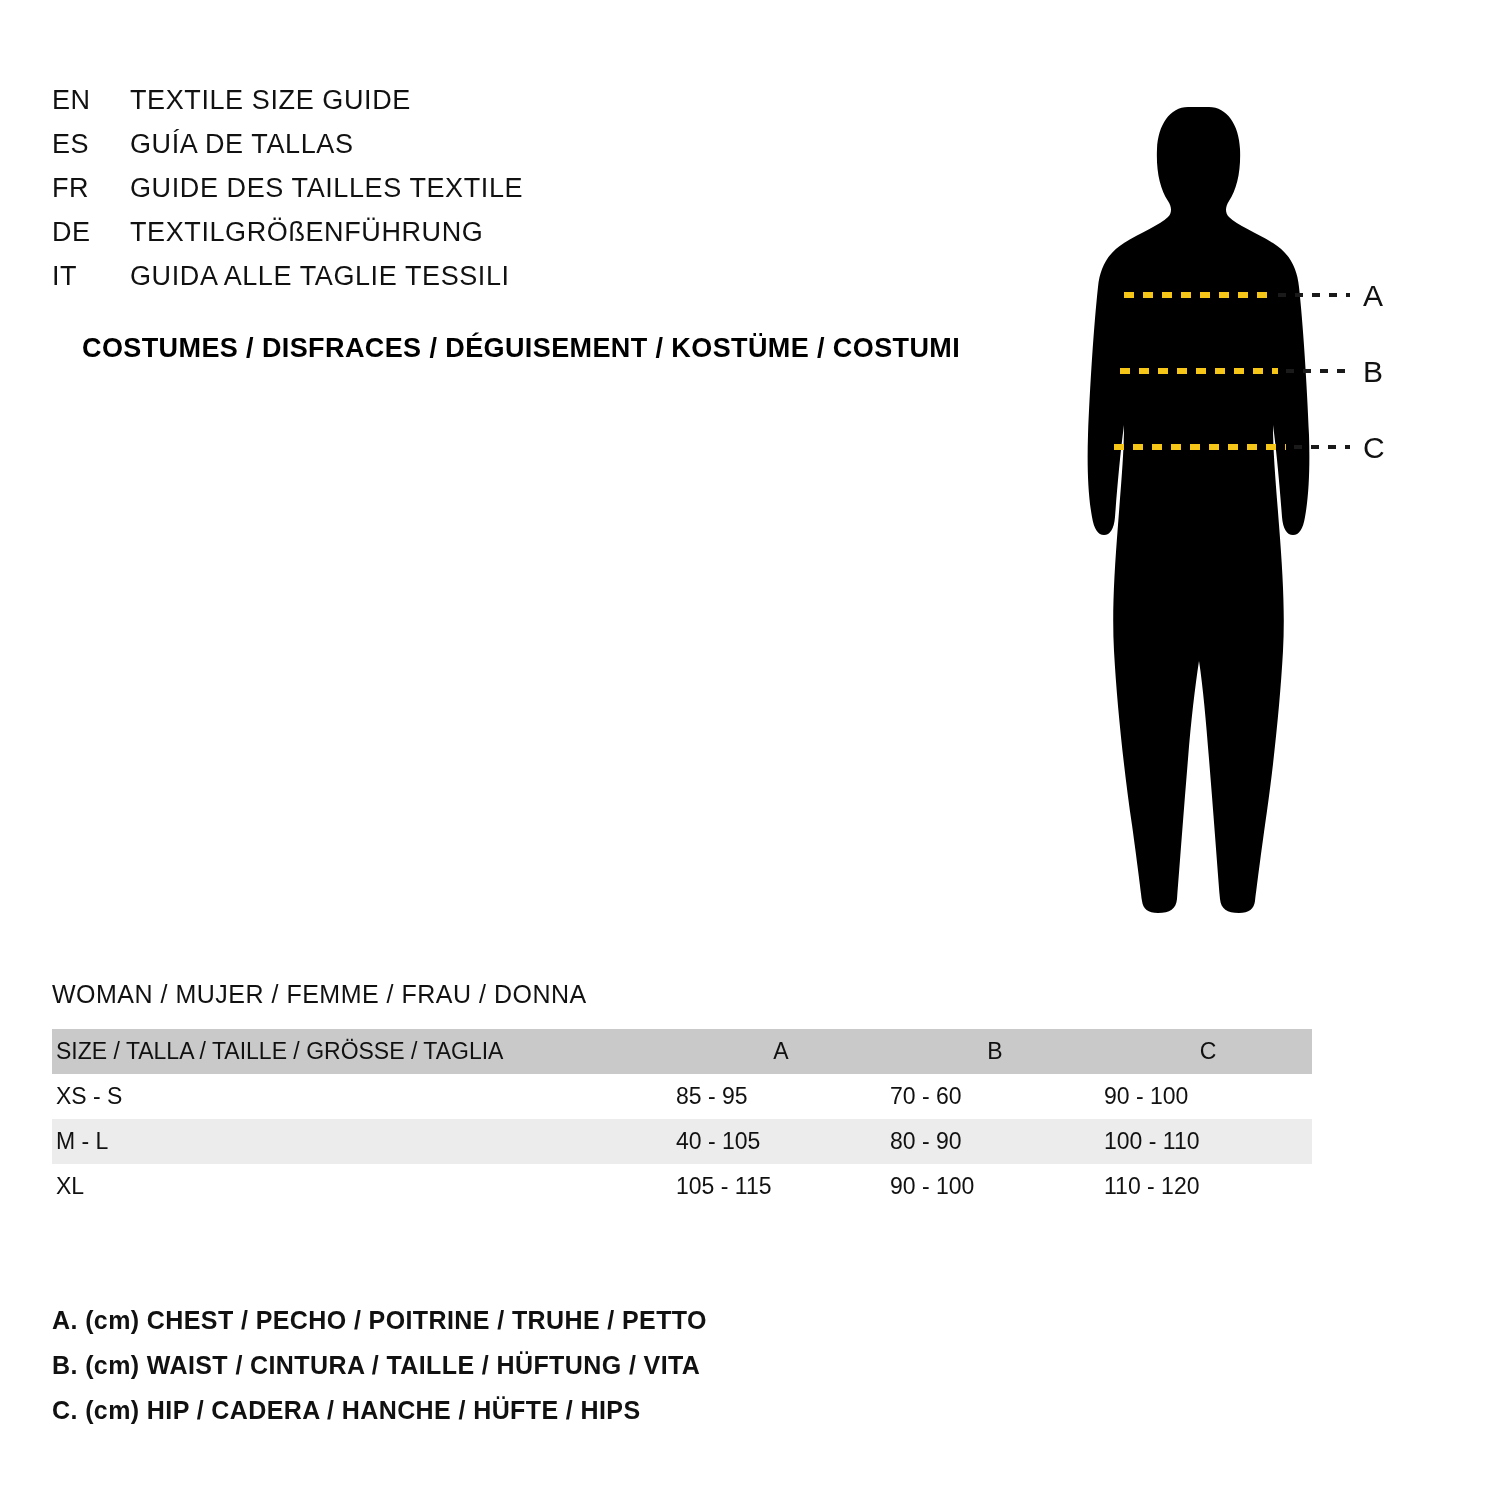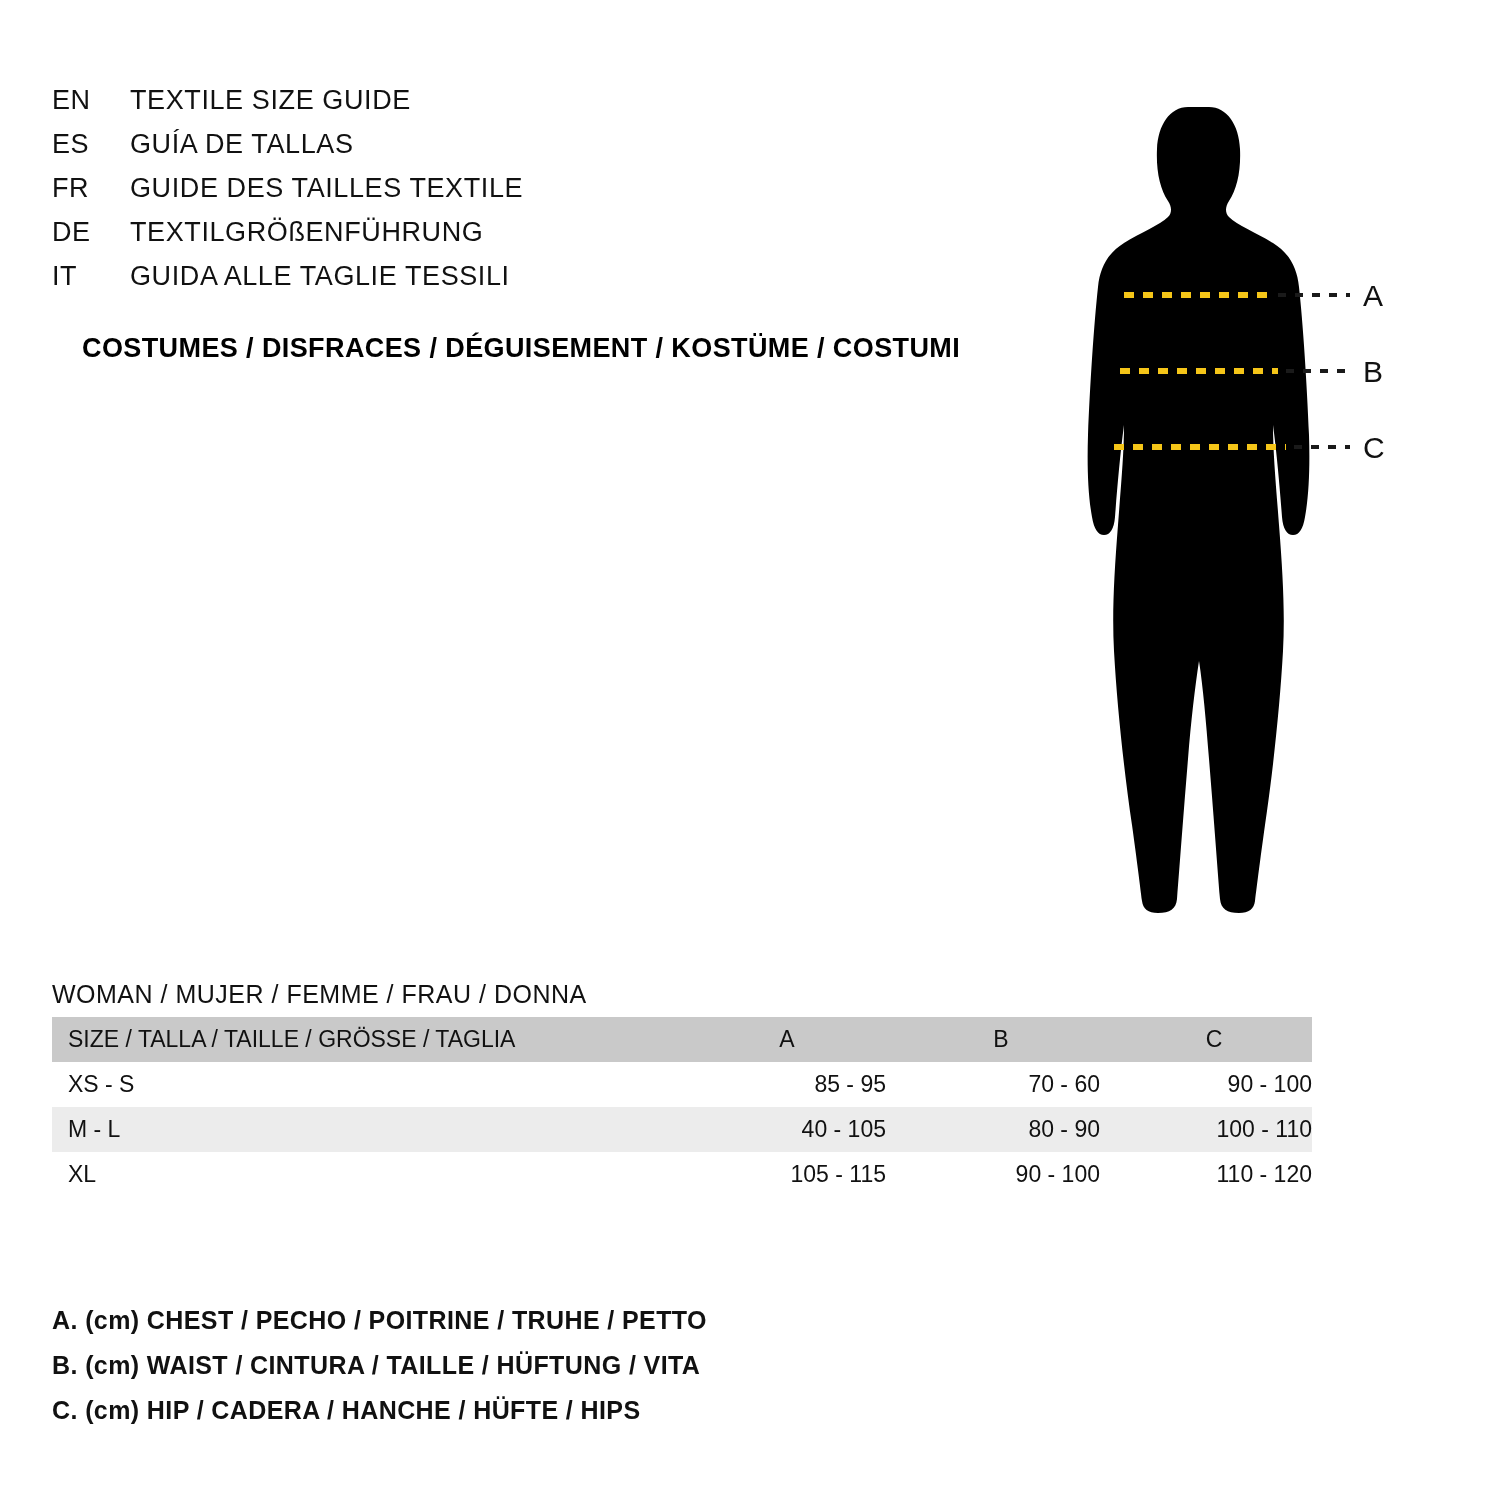--- a/index.html
+++ b/index.html
@@ -66,48 +66,48 @@
   .table-section {
     position: absolute;
     left: 52px;
     top: 980px;
     width: 1260px;
   }
   .table-caption {
     font-size: 25px;
     letter-spacing: 0.5px;
     color: #111111;
-    margin-bottom: 8px;
+    margin-bottom: 20px;
   }
   table.size-table {
     border-collapse: collapse;
     width: 1260px;
     font-size: 23px;
     color: #111111;
   }
   table.size-table th,
   table.size-table td {
-    padding: 9px 0 9px 16px;
+    padding: 9px 0 9px 4px;
     text-align: left;
     font-weight: normal;
   }
   table.size-table thead tr {
     background: #c9c9c9;
   }
   table.size-table thead th.col-label {
     text-align: center;
   }
   table.size-table tbody tr.odd {
     background: #ffffff;
   }
   table.size-table tbody tr.even {
     background: #ececec;
   }
   table.size-table td.val {
-    text-align: right;
+    text-align: left;
   }
   col.c-size { width: 620px; }
   col.c-a { width: 214px; }
   col.c-b { width: 214px; }
   col.c-c { width: 212px; }
 
   
   .legend {
     position: absolute;
     left: 52px;

